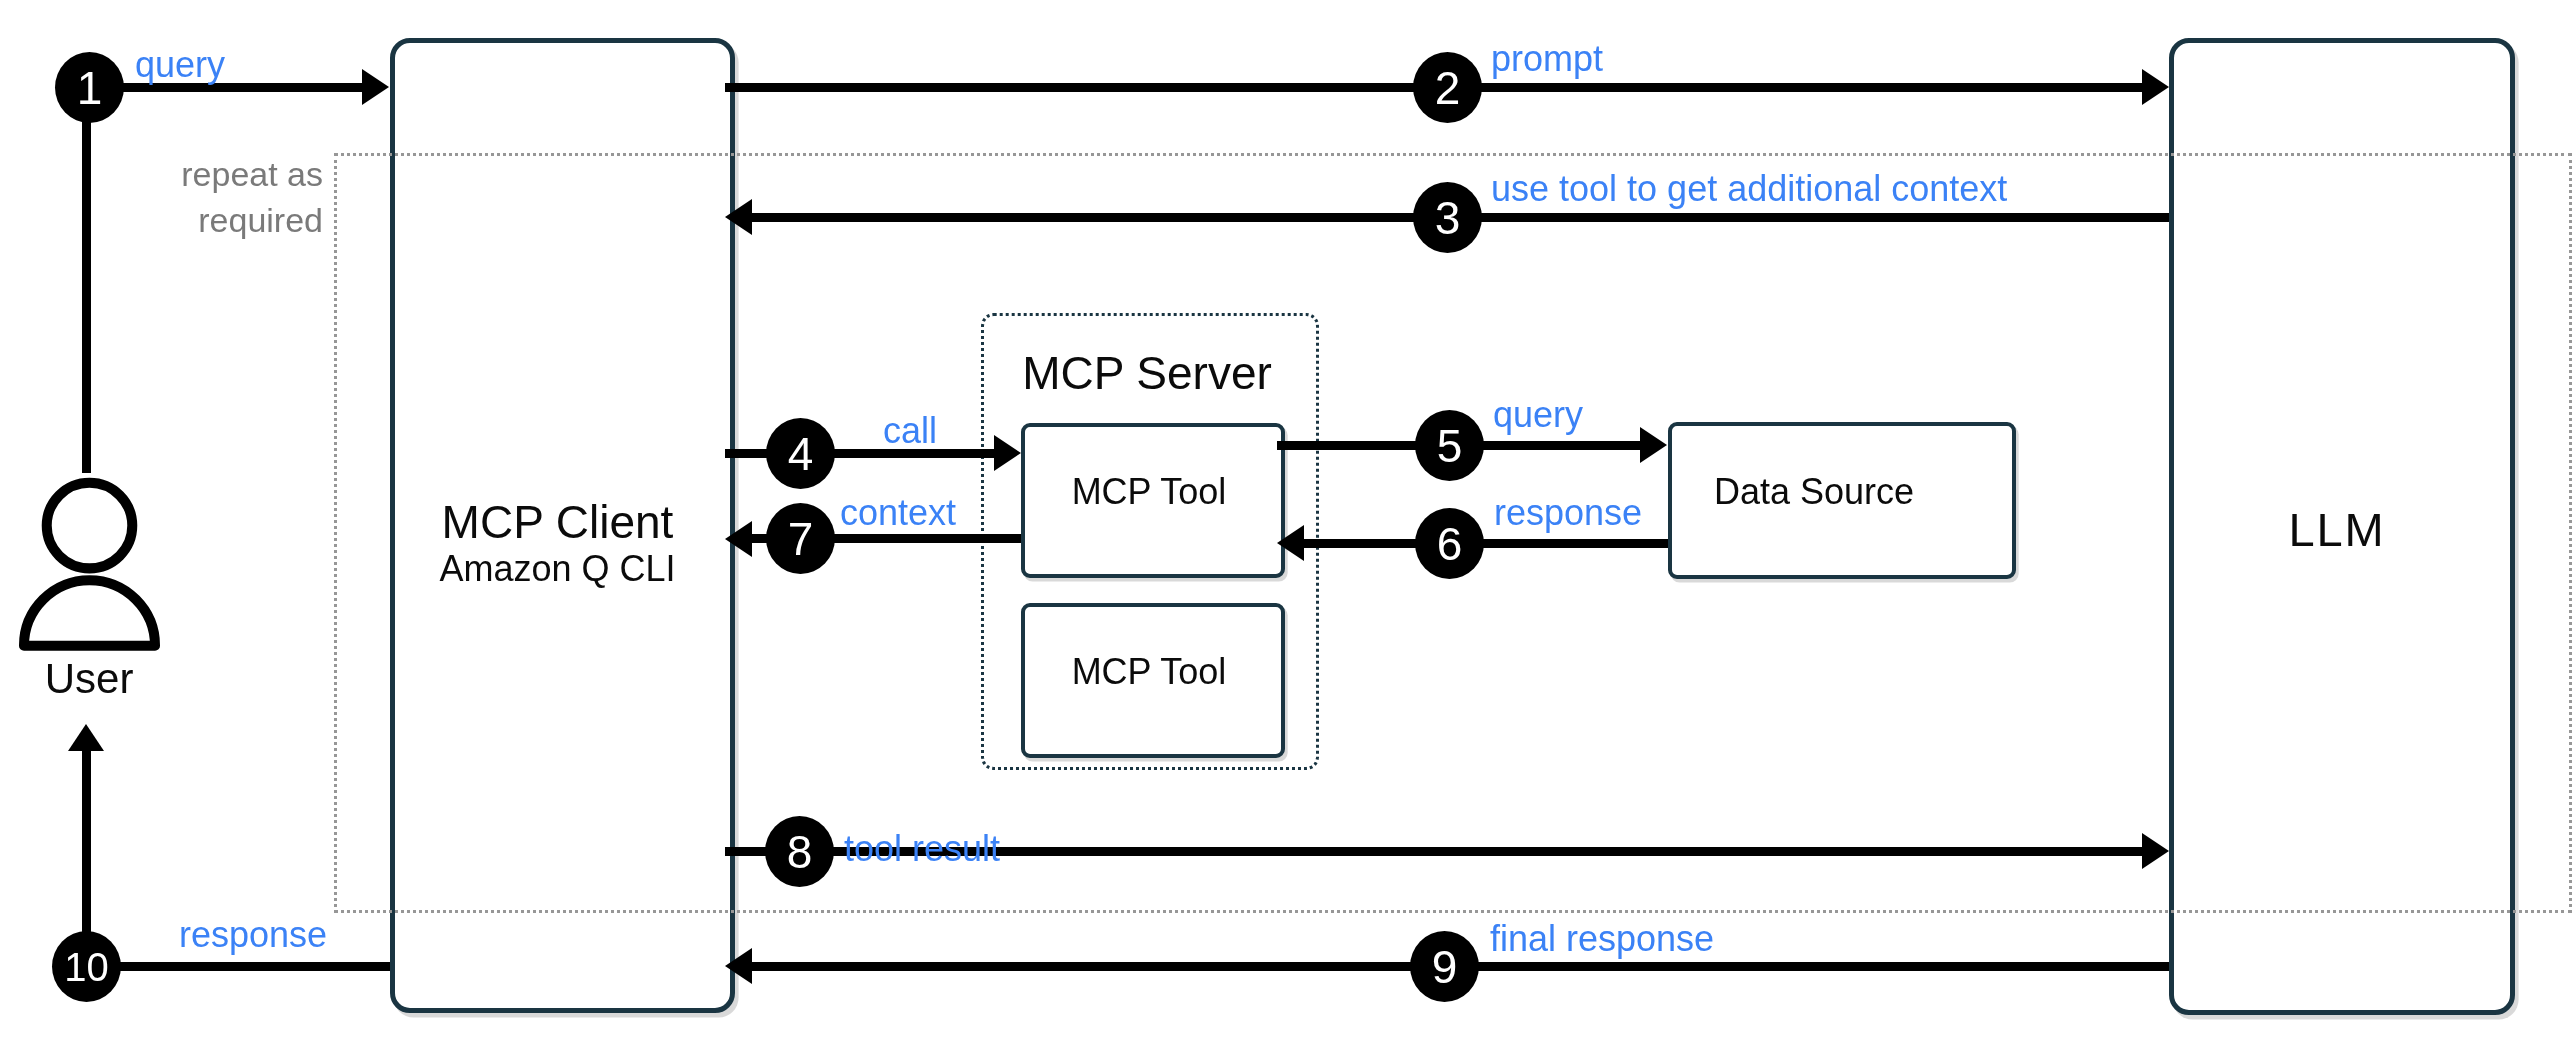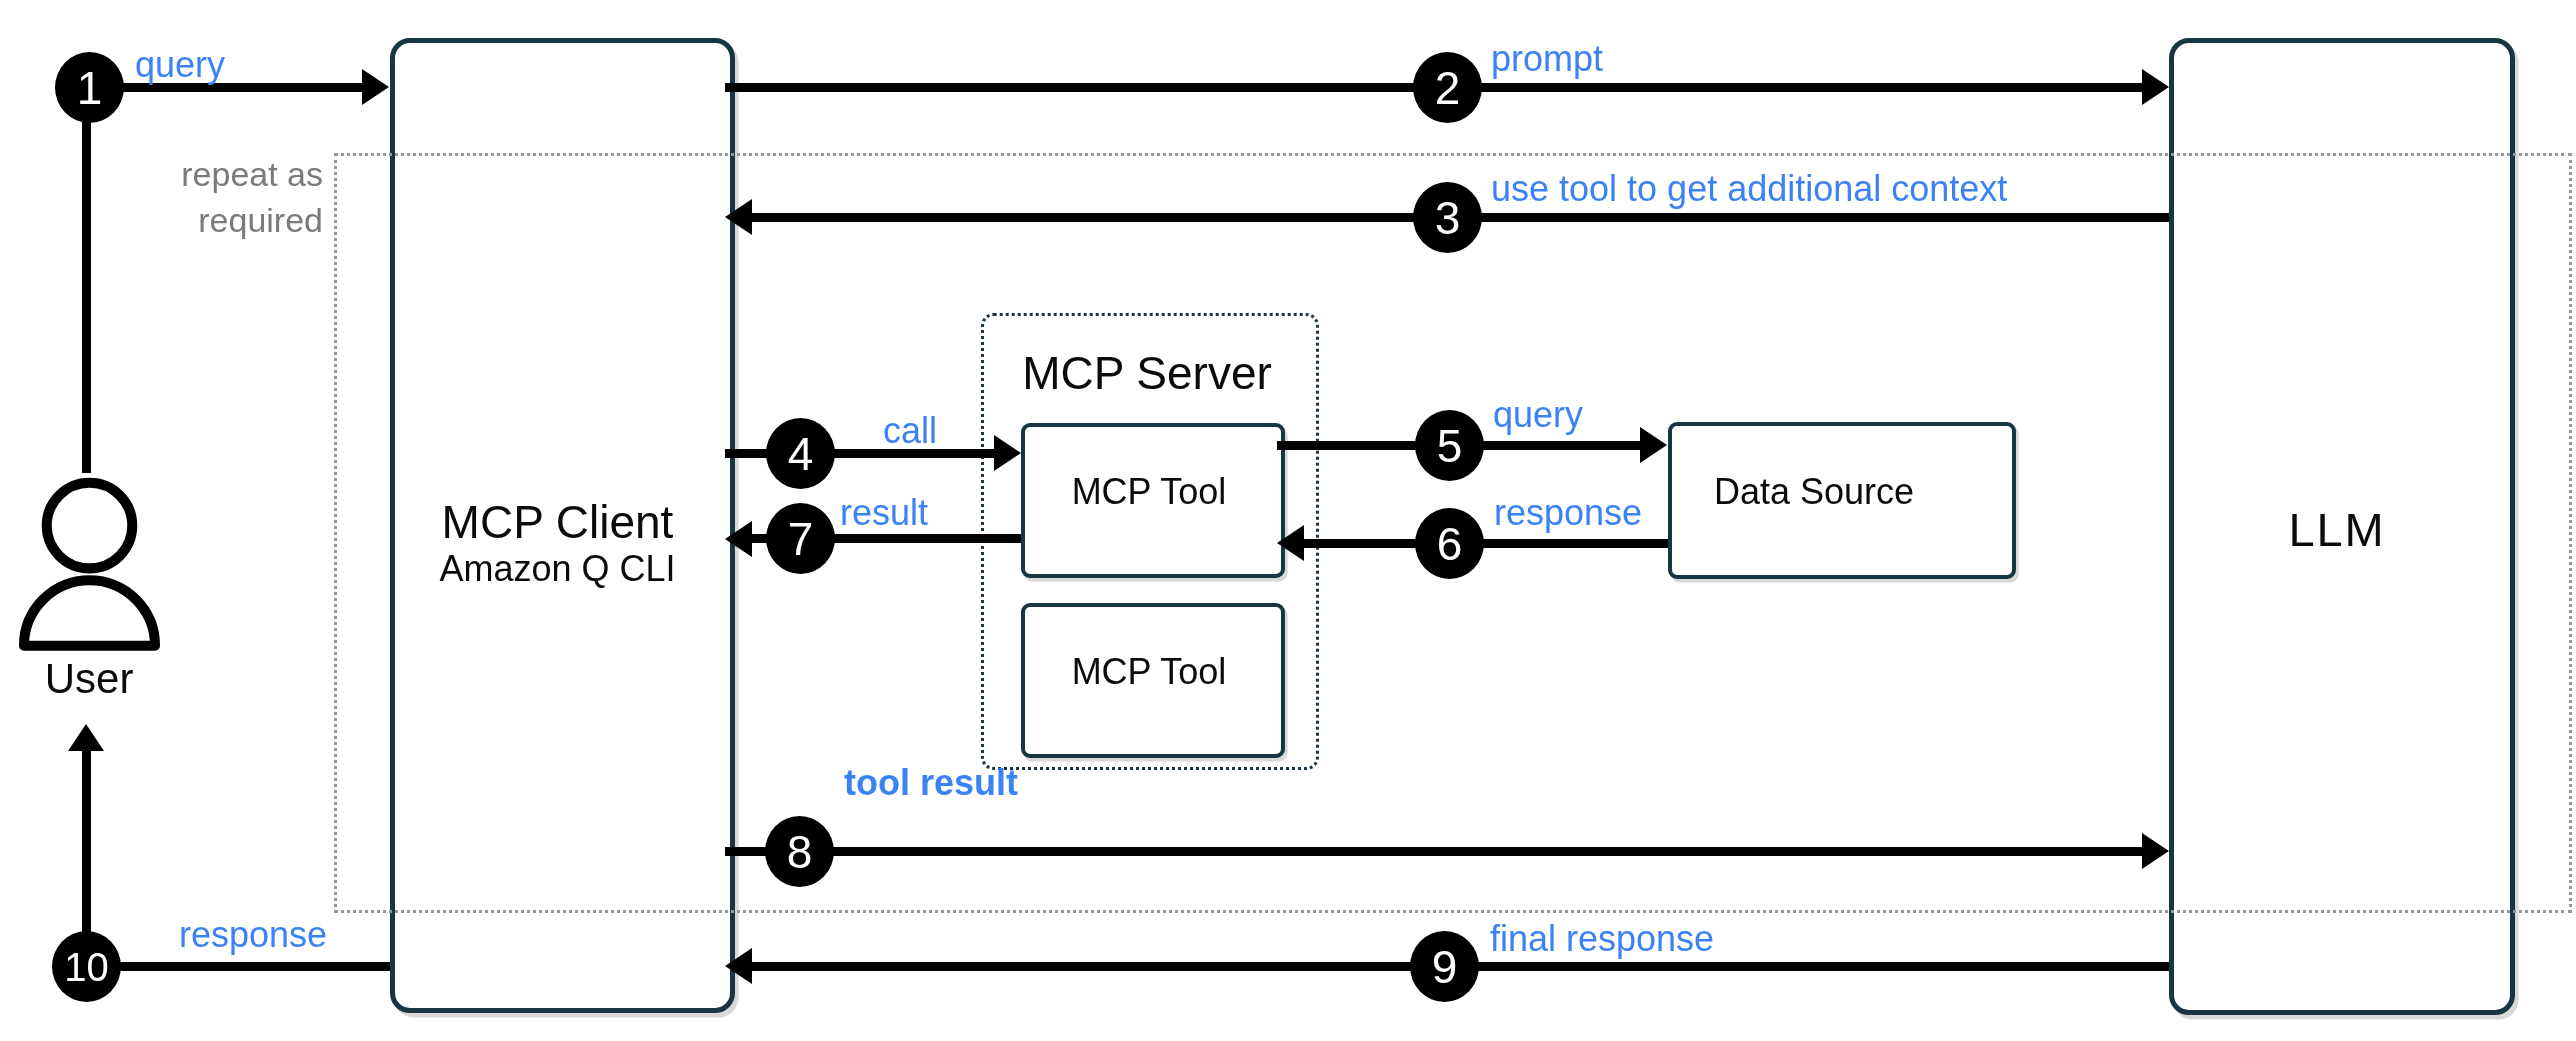--- a/index.html
+++ b/index.html
@@ -102,26 +102,26 @@
   <div class="flabel" style="left:1493px; top:394px;">query</div>
 
   <div class="head left" style="left:1277px; top:525px;"></div>
   <div class="hline" style="left:1303px; top:539px; width:365px;"></div>
   <div class="badge" style="left:1415px; top:508px;">6</div>
   <div class="flabel" style="left:1494px; top:492px;">response</div>
 
   <div class="head left" style="left:725px; top:521px;"></div>
   <div class="hline" style="left:752px; top:534px; width:269px;"></div>
   <div class="badge" style="left:766px; top:503px;">7</div>
-  <div class="flabel" style="left:840px; top:492px;">result</div>
+  <div class="flabel" style="left:840px; top:492px;">context</div>
 
   <div class="hline" style="left:725px; top:847px; width:1419px;"></div>
   <div class="head right" style="left:2142px; top:833px;"></div>
   <div class="badge" style="left:765px; top:816px;">8</div>
-  <div class="flabel" style="left:844px; top:762px;font-weight:bold;">tool result</div>
+  <div class="flabel" style="left:844px; top:828px;">tool result</div>
 
   <div class="head left" style="left:725px; top:948px;"></div>
   <div class="hline" style="left:752px; top:962px; width:1417px;"></div>
   <div class="badge" style="left:1410px; top:931px;">9</div>
   <div class="flabel" style="left:1490px; top:918px;">final response</div>
 
   <div class="hline" style="left:117px; top:962px; width:273px;"></div>
   <div class="vline" style="left:82px; top:751px; height:182px;"></div>
   <div class="head up" style="left:68px; top:724px;"></div>
   <div class="badge two" style="left:52px; top:931px;">10</div>

